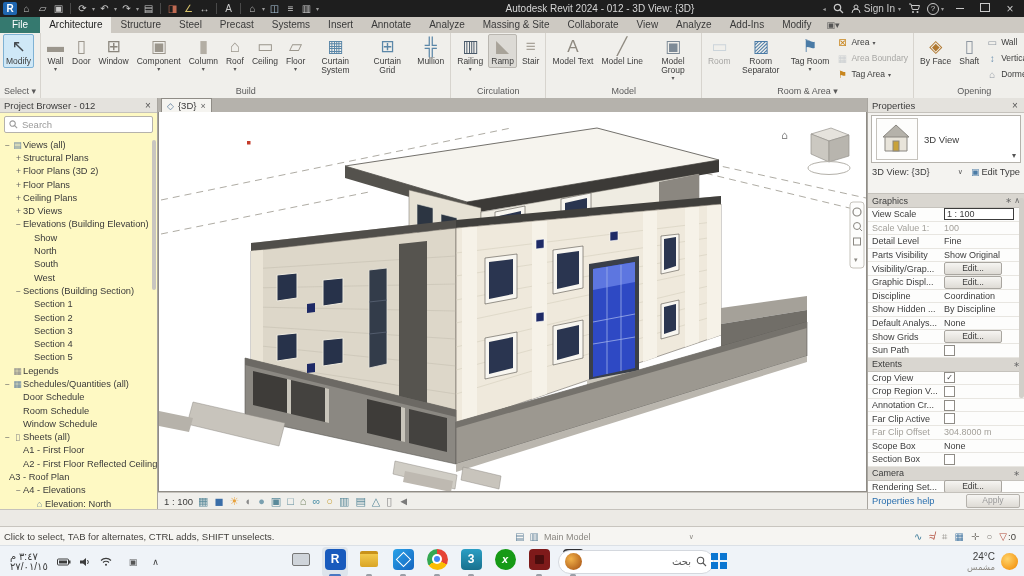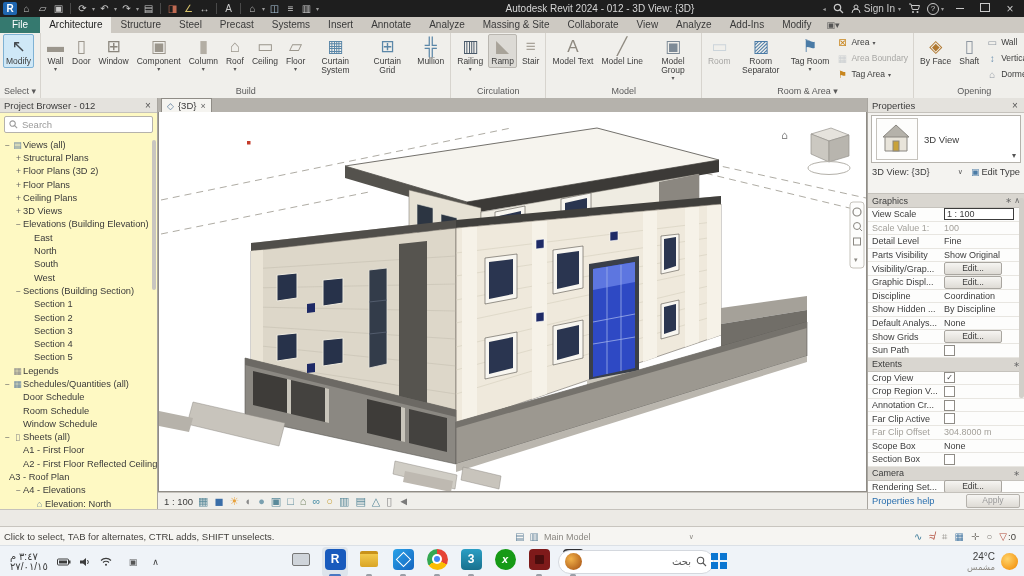--- a/index.html
+++ b/index.html
@@ -406,21 +406,21 @@
         <div class="trow" style="padding-left: 14px;">
           <span class="texp">+</span>
           <span>3D Views</span>
         </div>
         <div class="trow" style="padding-left: 14px;">
           <span class="texp">−</span>
           <span>Elevations (Building Elevation)</span>
         </div>
         <div class="trow" style="padding-left: 25px;">
           <span class="texp"></span>
-          <span>East</span>
+          <span>Show</span>
         </div>
         <div class="trow" style="padding-left: 25px;">
           <span class="texp"></span>
           <span>North</span>
         </div>
         <div class="trow" style="padding-left: 25px;">
           <span class="texp"></span>
           <span>South</span>
         </div>
         <div class="trow" style="padding-left: 25px;">

